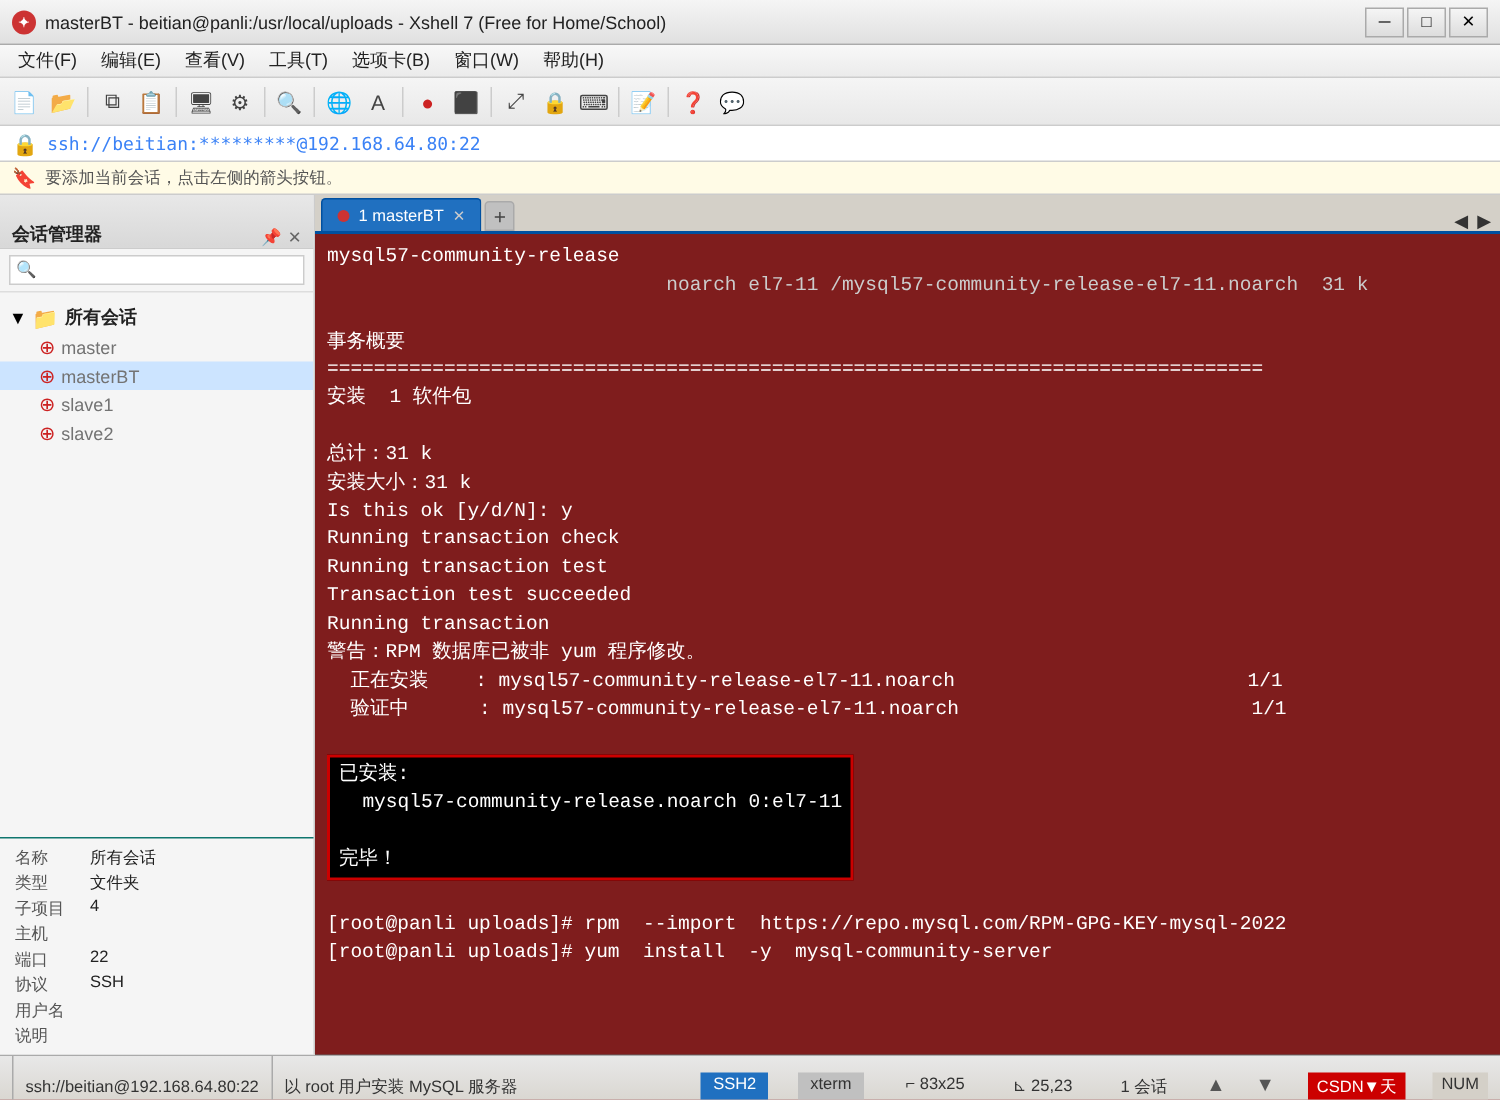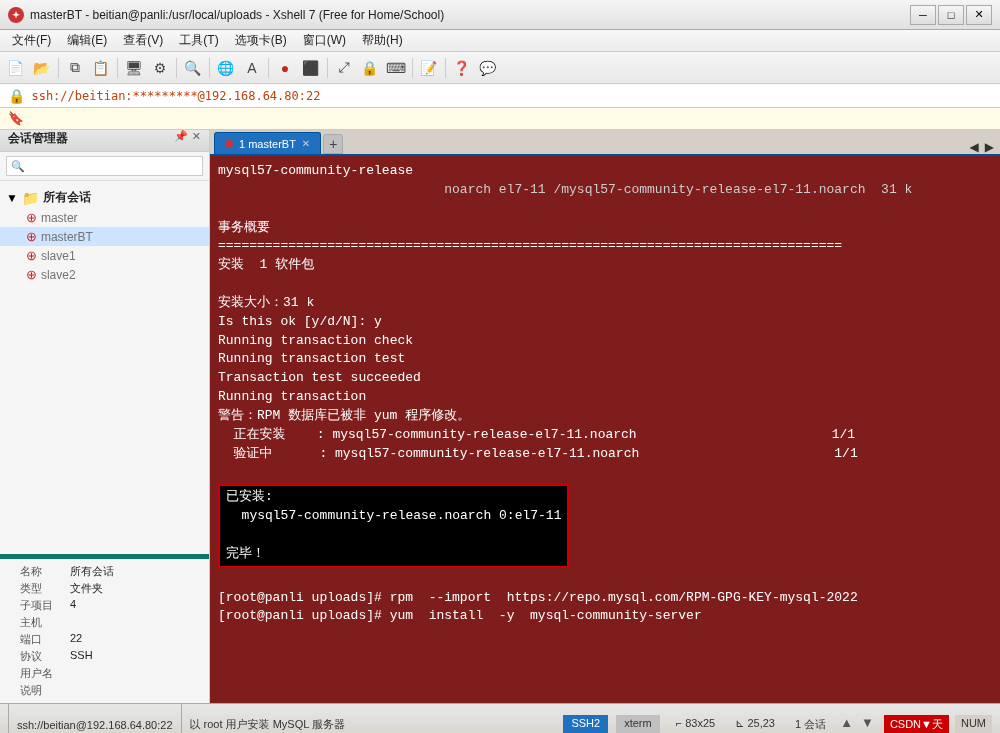--- a/index.html
+++ b/index.html
@@ -49,21 +49,21 @@
     .address-bar {
       background: white;
       border-bottom: 1px solid #ccc;
       height: 24px;
       display: flex;
       align-items: center;
       padding: 0 8px;
       gap: 6px;
     }
     .address-bar-icon { font-size: 14px; color: #888; }
-    .address-bar-text { font-size: 12px; color: #c2410c; font-family: monospace; }
+    .address-bar-text { font-size: 12px; color: #3b82f6; font-family: monospace; }
 
     
     .info-bar {
       background: #fffbe6;
       border-bottom: 1px solid #ccc;
       height: 22px;
       display: flex;
       align-items: center;
       padding: 0 8px;
       gap: 6px;
@@ -82,43 +82,43 @@
     .sidebar {
       width: 210px;
       background: #f5f5f5;
       border-right: 1px solid #ccc;
       display: flex;
       flex-direction: column;
     }
     .sidebar-header {
       background: linear-gradient(to bottom, #e8e8e8, #d8d8d8);
       border-bottom: 1px solid #ccc;
-      height: 22px;
-      display: flex;
-      align-items: flex-start;
+      height: 36px;
+      display: flex;
+      align-items: flex-end;
       padding: 0 8px;
       justify-content: space-between;
       gap: 24px;
     }
     .sidebar-title { font-size: 12px; font-weight: bold; color: #222; }
     .sidebar-controls { display: flex; gap: 4px; color: #666; font-size: 11px; }
     .sidebar-search { padding: 4px 6px; border-bottom: 1px solid #ddd; }
     .sidebar-search input { width: 100%; border: 1px solid #ccc; height: 20px; padding: 0 4px; font-size: 11px; }
 
     .tree-container { flex: 1; overflow-y: auto; padding: 4px 0; }
     .tree-group { padding: 2px 0; }
     .tree-group-header { display: flex; align-items: center; padding: 2px 6px; gap: 4px; cursor: pointer; }
     .folder-icon { color: #e6a817; font-size: 14px; }
     .tree-group-label { font-size: 12px; color: #222; font-weight: bold; }
     .tree-item { display: flex; align-items: center; padding: 2px 6px 2px 26px; gap: 4px; cursor: pointer; }
     .tree-item.active { background: #cce4ff; }
     .tree-item-icon { color: #cc2222; font-size: 13px; }
     .tree-item-label { font-size: 12px; color: #737373; }
 
-    .sidebar-props { border-top: 5px solid #0f766e; padding: 4px 14px; }
+    .sidebar-props { border-top: 1px solid #0f766e; padding: 4px 4px; }
     .prop-row { display: flex; padding: 1px 6px; font-size: 11px; }
     .prop-key { width: 50px; color: #555; flex-shrink: 0; }
     .prop-val { color: #222; }
 
     
     .terminal-panel { flex: 1; display: flex; flex-direction: column; background: #000; }
     .tab-bar {
       background: #d4d0c8;
       border-bottom: 2px solid #0050a0;
       height: 26px;
@@ -172,21 +172,21 @@
       color: #333;
     }
     .status-segment {
       padding: 0 8px;
       border-right: 1px solid #aaa;
       height: 100%;
       display: flex;
       align-items: center;
     }
     .status-segment:first-child { border-left: 1px solid #aaa; }
-    .status-right { margin-left: auto; display: flex; gap: 4px; }
+    .status-right { margin-left: auto; display: flex; gap: 16px; }
     .status-ssh2 { background: #2070c0; color: white; padding: 2px 8px; font-size: 11px; margin-right: 4px; }
     .status-xterm { background: #c0c0c0; padding: 2px 8px; font-size: 11px; margin-right: 4px; }
     .status-info { padding: 2px 8px; font-size: 11px; }
     .status-csdn { background: #cc0000; color: white; padding: 2px 6px; font-size: 11px; margin-left: 4px; }
   </style>
 </head>
 <body>
 
 <div class="title-bar">
   <div class="title-bar-left">
@@ -238,20 +238,21 @@
   <button class="tb-btn">💬</button>
 </div>
 
 <div class="address-bar">
   <span class="address-bar-icon">🔒</span>
   <span class="address-bar-text">ssh://beitian:*********@192.168.64.80:22</span>
 </div>
 
 <div class="info-bar">
   <span class="info-icon">🔖</span>
+  <span>要添加当前会话，点击左侧的箭头按钮。</span>
 </div>
 
 <div class="main-layout">
 
   <div class="sidebar">
     <div class="sidebar-header">
       <span class="sidebar-title">会话管理器</span>
       <div class="sidebar-controls">
         <span style="cursor:pointer">📌</span>
         <span style="cursor:pointer">✕</span>
@@ -337,20 +338,21 @@
     </div>
 
     <div class="terminal">
       <div class="terminal-line t-white">mysql57-community-release</div>
       <div class="terminal-line t-gray">                             noarch el7-11 /mysql57-community-release-el7-11.noarch  31 k</div>
       <div class="terminal-line">&nbsp;</div>
       <div class="terminal-line t-white">事务概要</div>
       <div class="terminal-line t-white">================================================================================</div>
       <div class="terminal-line t-white">安装  1 软件包</div>
       <div class="terminal-line">&nbsp;</div>
+      <div class="terminal-line t-white">总计：31 k</div>
       <div class="terminal-line t-white">安装大小：31 k</div>
       <div class="terminal-line t-white">Is this ok [y/d/N]: y</div>
       <div class="terminal-line t-white">Running transaction check</div>
       <div class="terminal-line t-white">Running transaction test</div>
       <div class="terminal-line t-white">Transaction test succeeded</div>
       <div class="terminal-line t-white">Running transaction</div>
       <div class="terminal-line t-white">警告：RPM 数据库已被非 yum 程序修改。</div>
       <div class="terminal-line t-white">  正在安装    : mysql57-community-release-el7-11.noarch                         1/1</div>
       <div class="terminal-line t-white">  验证中      : mysql57-community-release-el7-11.noarch                         1/1</div>
       <div class="terminal-line">&nbsp;</div>

